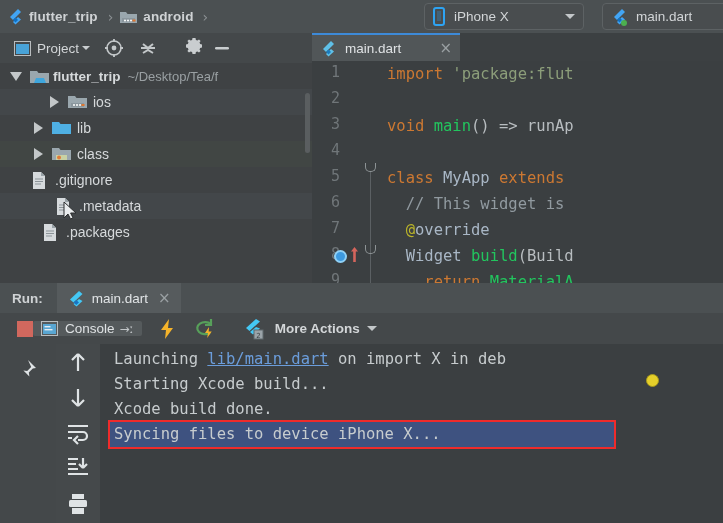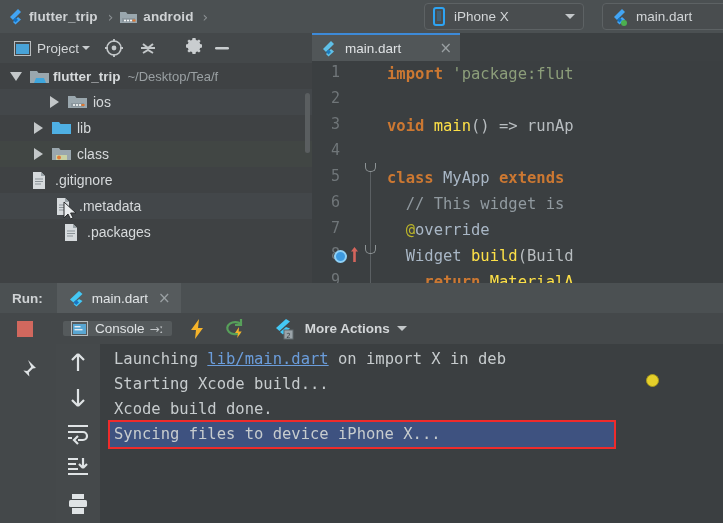--- a/index.html
+++ b/index.html
@@ -119,23 +119,23 @@
   .code-wrap { position: absolute; left: 0; top: 28px; width: 411px; height: 222px; background: #3b3f41; overflow: hidden; }
   .gutter { position: absolute; left: 0; top: 0; width: 68px; height: 222px; background: #3b3f41; }
   .lnum {
     position: absolute; right: 40px; font-size: 15px; color: #707679;
     font-family: "DejaVu Sans Mono", monospace;
   }
   .code {
     position: absolute; left: 75px; top: 0; font-size: 15.5px; line-height: 26px;
     font-family: "DejaVu Sans Mono", monospace; color: #b8bdc0; white-space: pre;
   }
-  .k { color: #cc7832; font-weight: bold; }
+  .k { color: #cc7832; font-weight: normal; }
   .s { color: #8c9e7a; }
-  .f { color: #fde047; }
+  .f { color: #22c55e; }
   .c { color: #919aa0; }
   .an { color: #bbb529; }
   .t { color: #a9b7c6; }
   .fold-line { position: absolute; left: 58px; width: 1px; background: #5b6063; }
   .fold-cup {
     position: absolute; left: 53px; width: 11px; height: 9px;
     border: 1px solid #8d9395; border-top: none;
     border-radius: 0 0 5px 5px;
   }
   .bp-run {
@@ -157,21 +157,21 @@
   }
   .run-tab-label { font-size: 13.5px; color: #e1e4e6; margin-left: 8px; }
   .run-tab-x { color: #9aa0a3; font-size: 15px; margin-left: 10px; font-family: "DejaVu Sans", sans-serif;}
 
   .run-toolbar {
     position: absolute; left: 0; top: 30px; width: 723px; height: 31px; background: #44484a;
     display: flex; align-items: center;
   }
   .stop-btn { width: 16px; height: 16px; background: #d1685e; margin-left: 17px; }
   .console-tab {
-    margin-left: 30px; height: 15px; display: flex; align-items: flex-end;
+    height: 15px; display: flex; align-items: flex-end;
     background: #555a5c; padding: 0 8px; border-radius: 2px;
   }
   .console-label { font-size: 13.5px; color: #dfe2e4; margin-left: 7px; }
   .console-arrow { font-size: 12px; color: #c2c6c8; margin-left: 5px; font-family: "DejaVu Sans", sans-serif;}
   .ma-label { font-size: 13.5px; font-weight: bold; color: #d3d6d8; margin-left: 9px; }
 
   .run-left-rail {
     position: absolute; left: 0; top: 61px; width: 56px; height: 179px; background: #44484a;
   }
   .run-side-rail {
@@ -376,21 +376,21 @@
         <span class="folder-ic" style="width:14px;height:17px;margin-right:9px">
           <svg width="14" height="17" viewBox="0 0 14 17">
             <path d="M1 0h8l4 4v13H1z" fill="#d6dadd"></path>
             <path d="M9 0l4 4H9z" fill="#9aa3a8"></path>
             <path d="M3 7h8M3 9.5h8M3 12h6" stroke="#8b9398" stroke-width="1"></path>
           </svg>
         </span>
         <span class="tlabel plain">.metadata</span>
       </div>
 
-      <div class="trow" style="padding-left:64px">
+      <div class="trow" style="padding-left:43px">
         <span class="folder-ic" style="width:14px;height:17px;margin-right:9px">
           <svg width="14" height="17" viewBox="0 0 14 17">
             <path d="M1 0h8l4 4v13H1z" fill="#d6dadd"></path>
             <path d="M9 0l4 4H9z" fill="#9aa3a8"></path>
             <path d="M3 7h8M3 9.5h8M3 12h6" stroke="#8b9398" stroke-width="1"></path>
           </svg>
         </span>
         <span class="tlabel plain">.packages</span>
       </div>
     </div>

